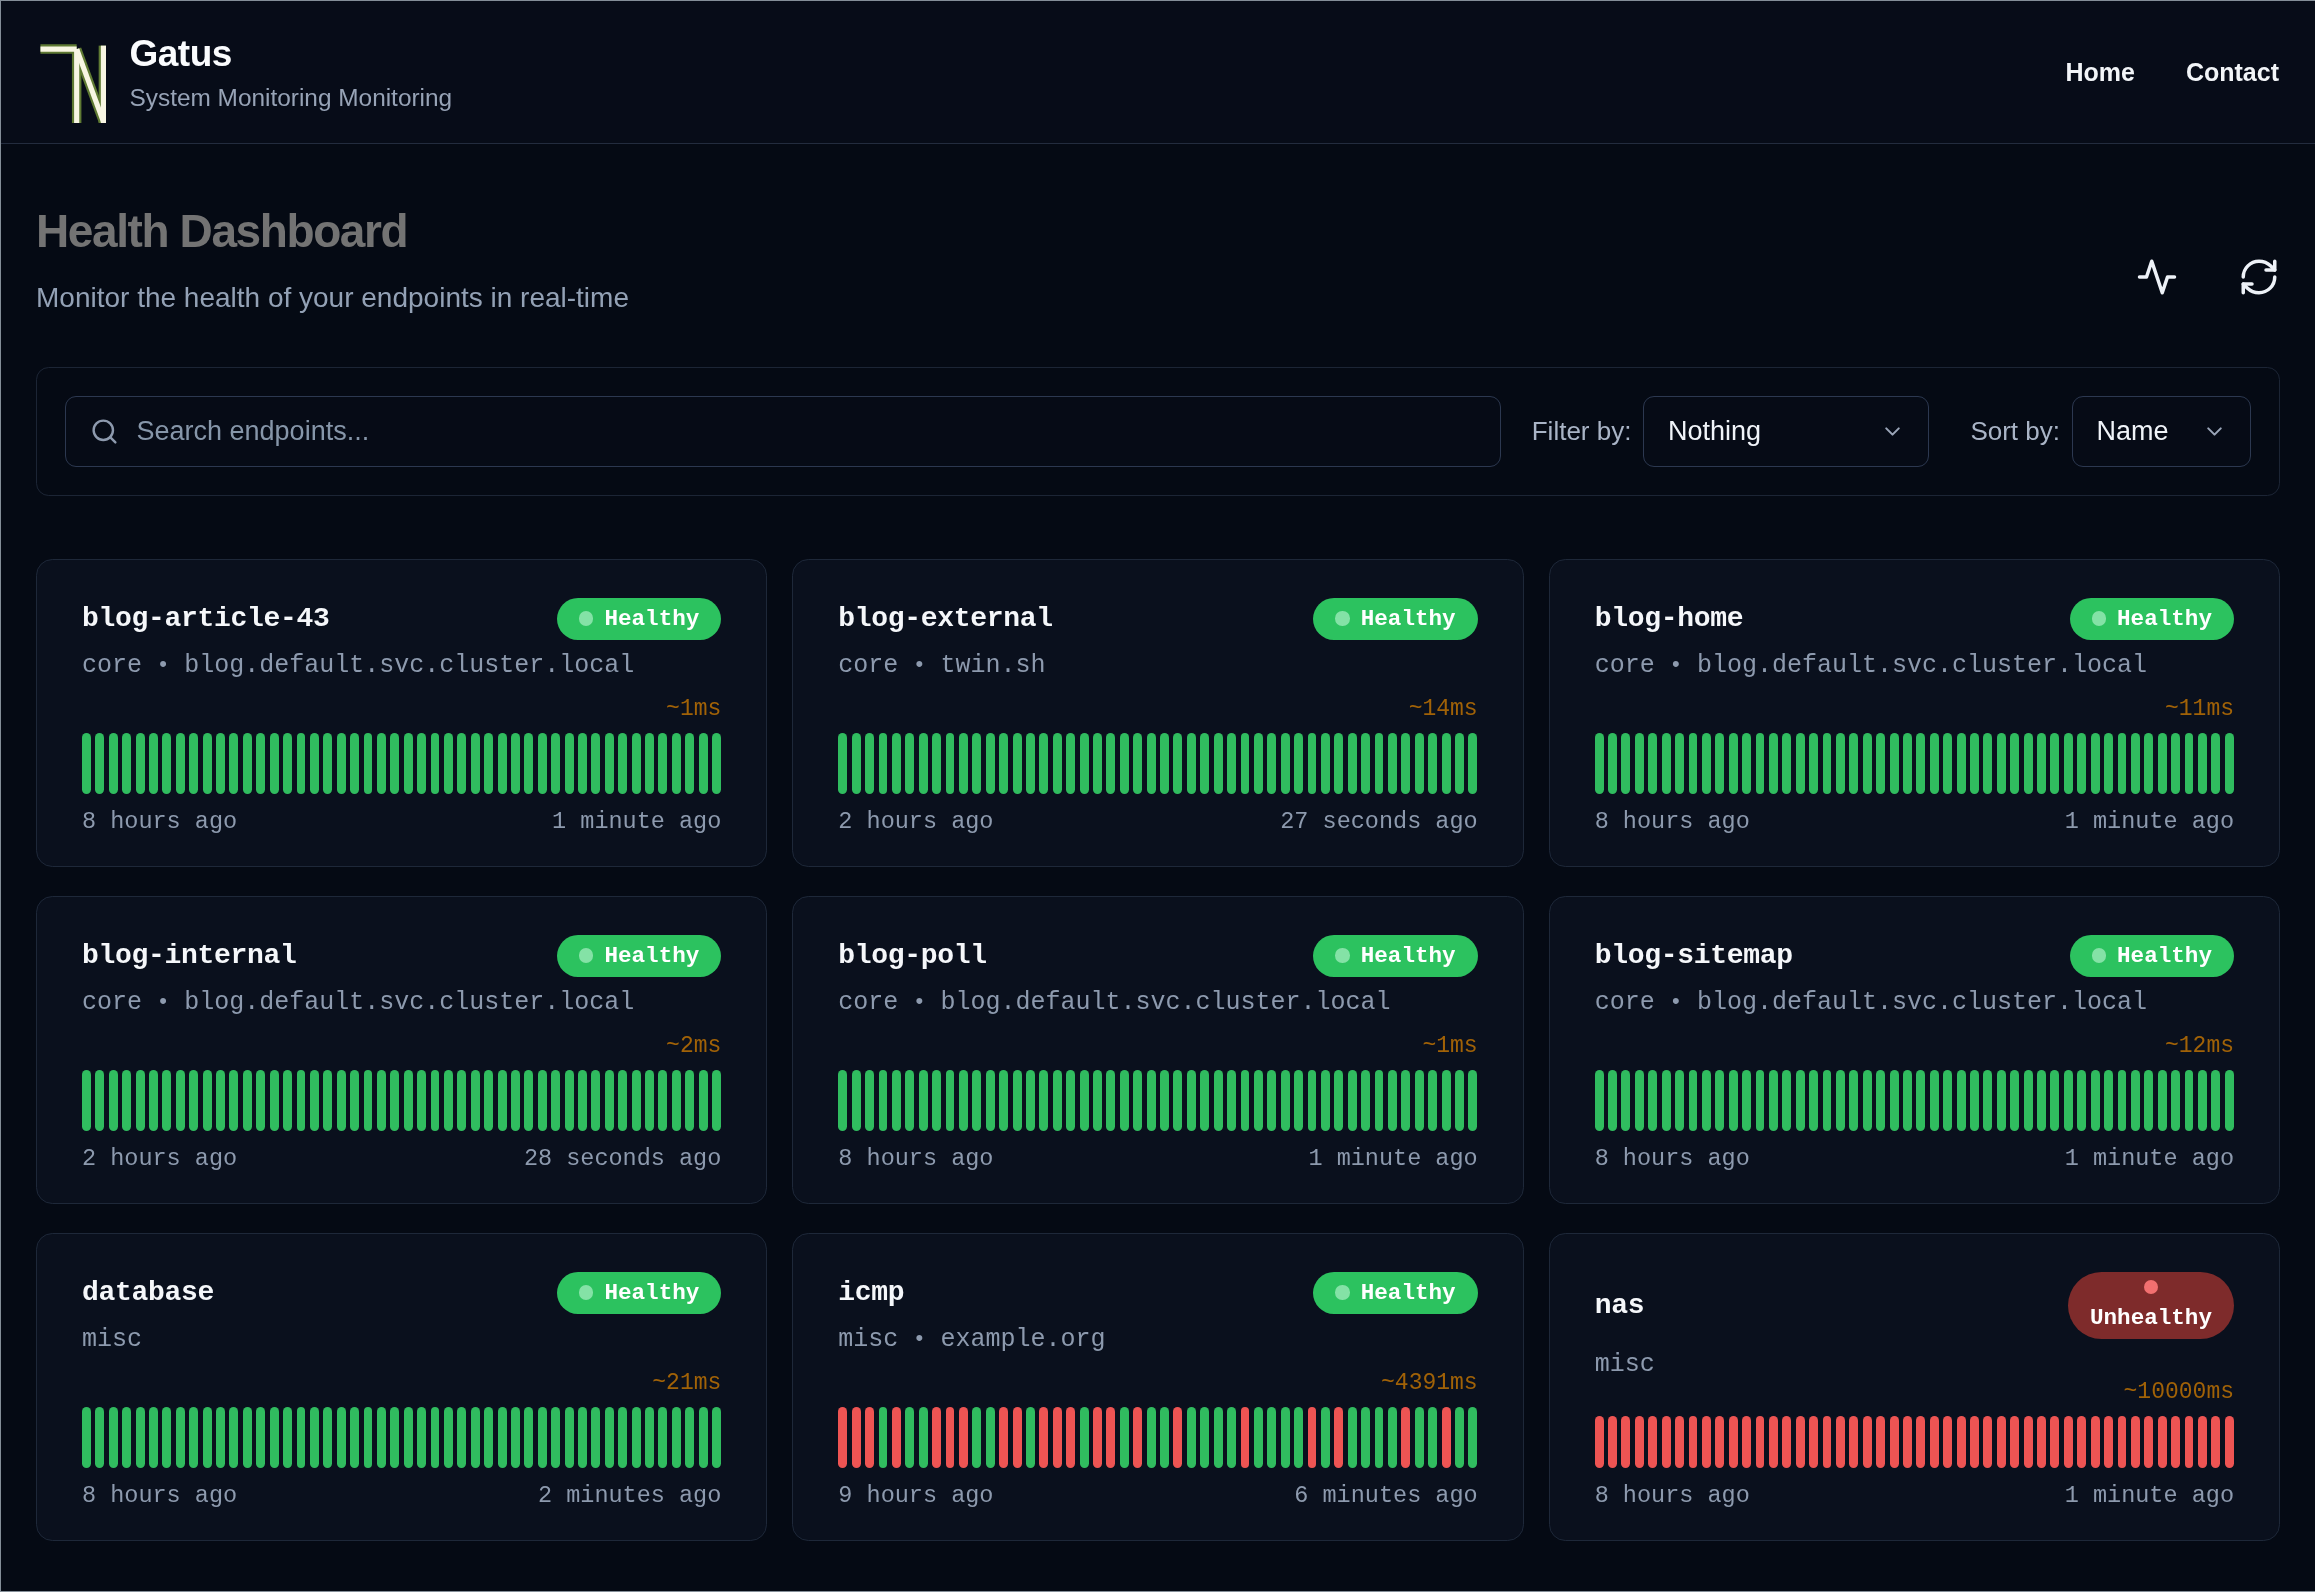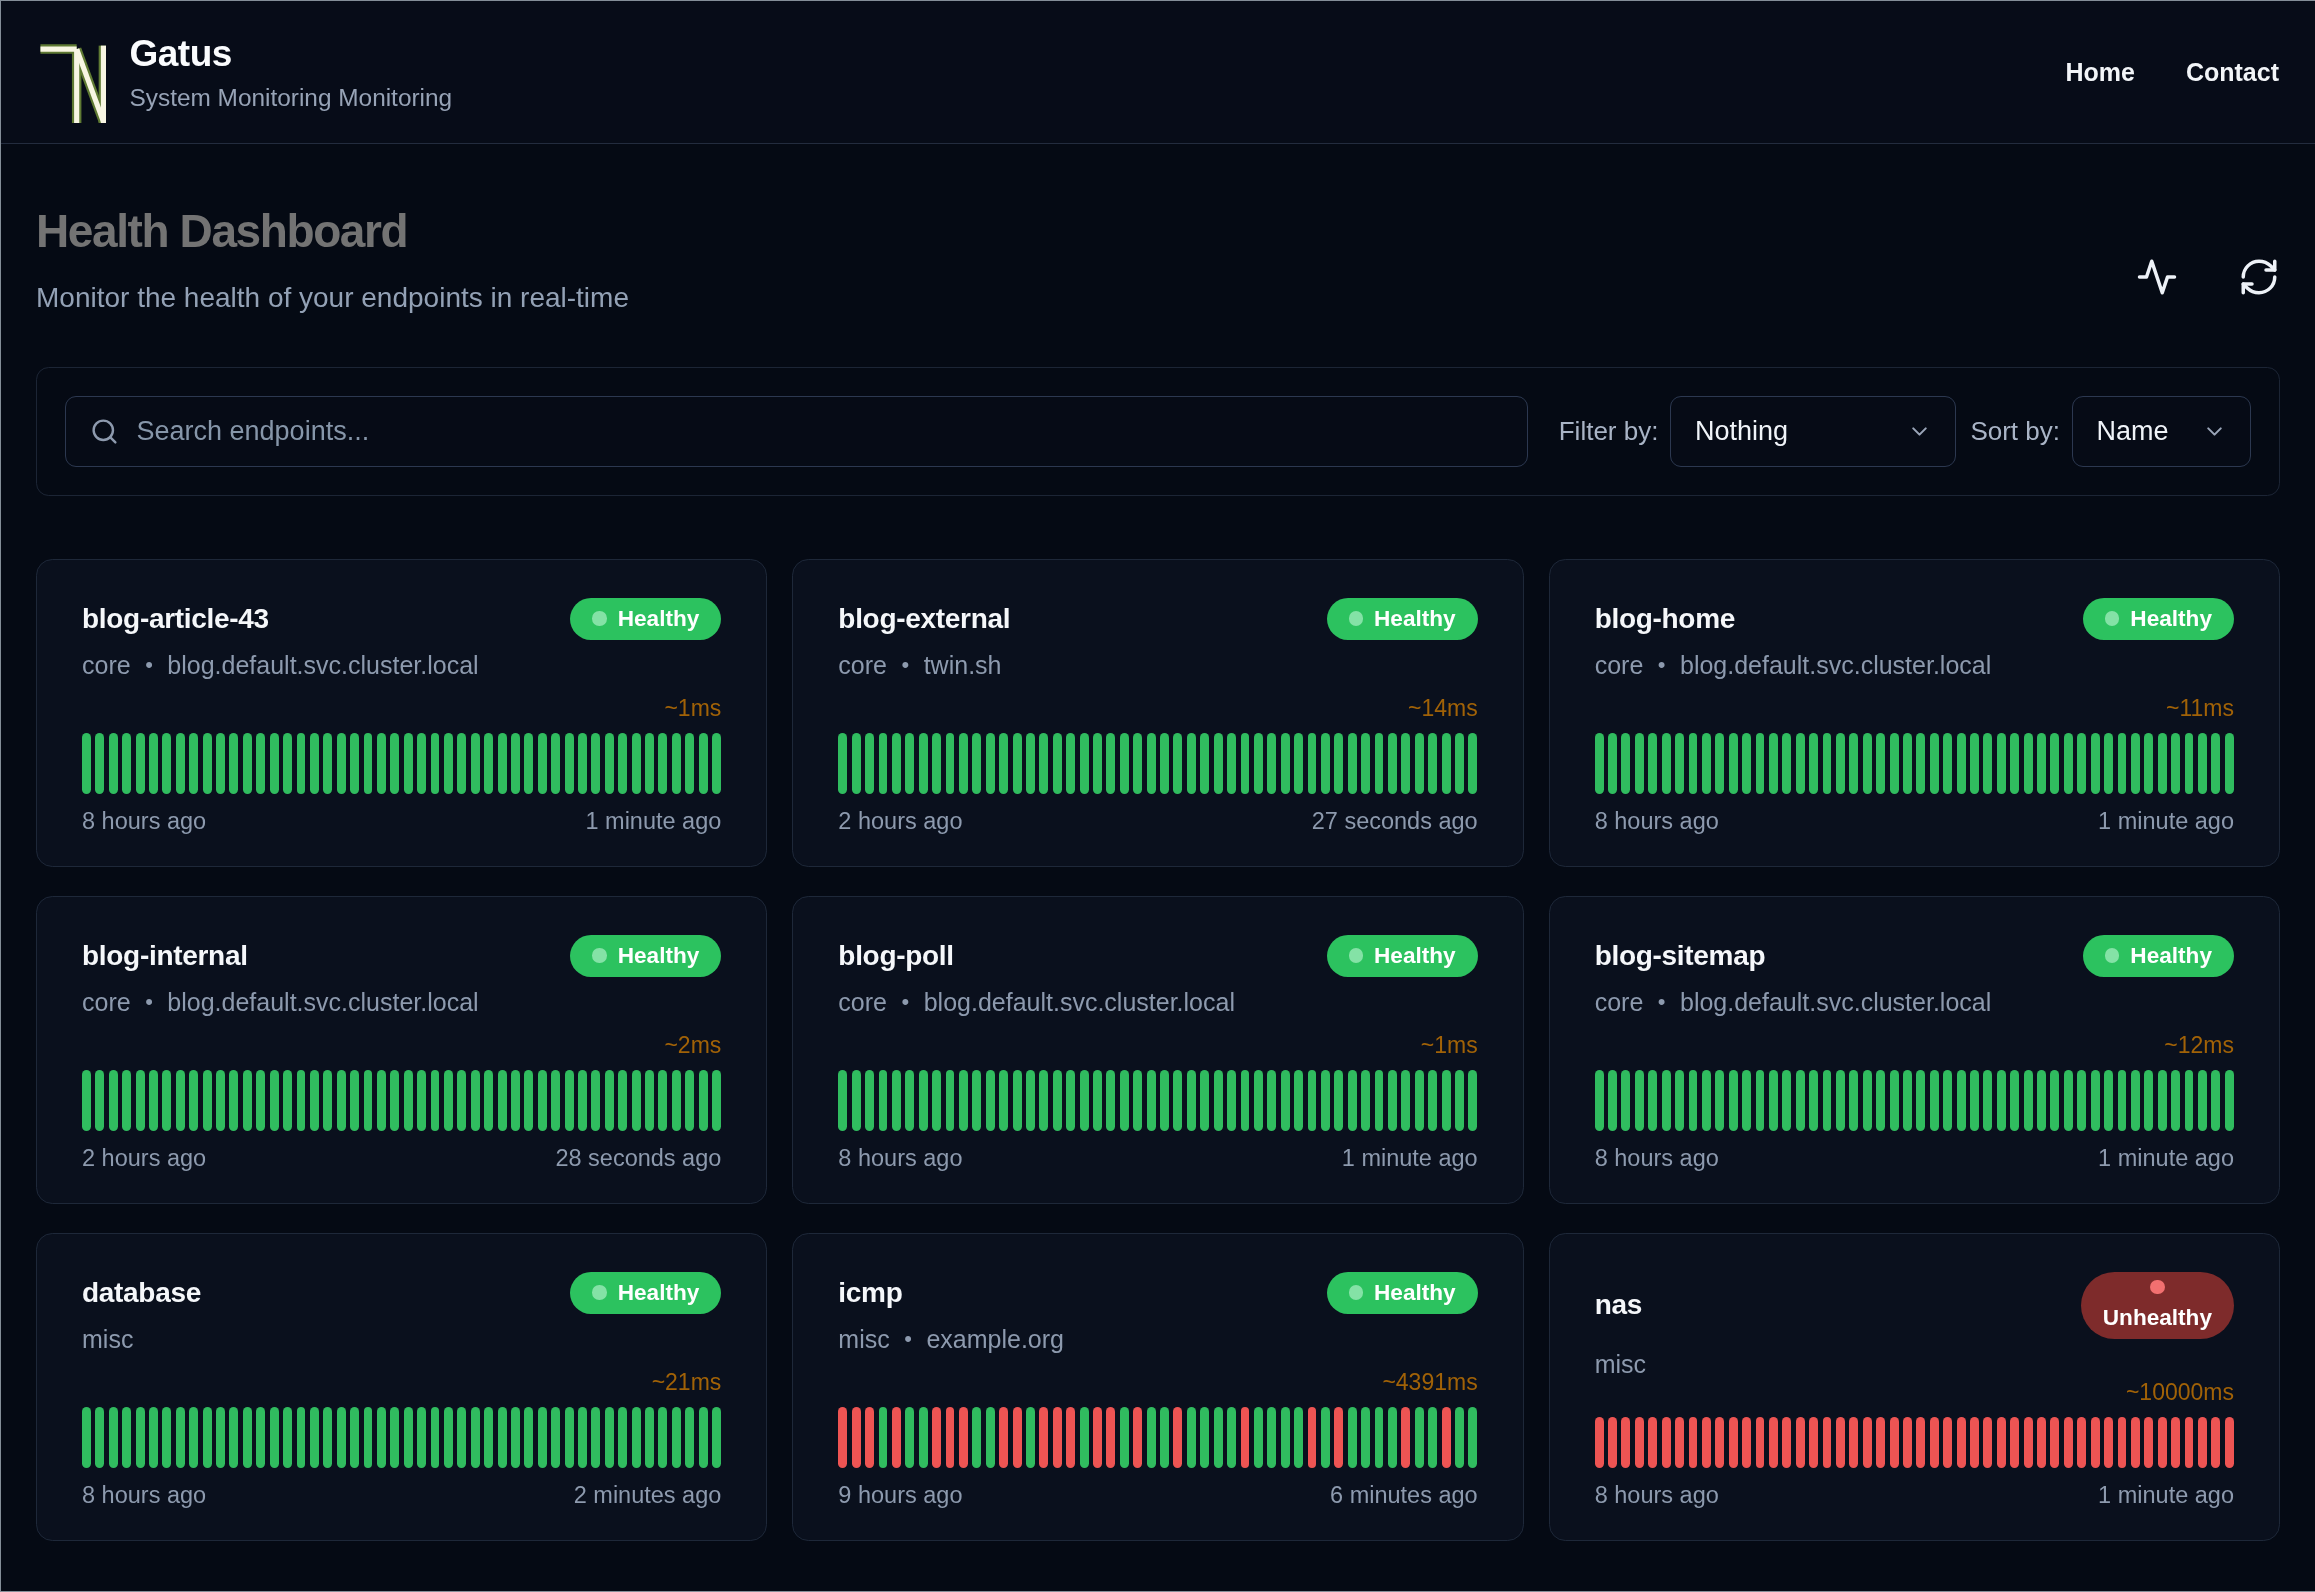--- a/index.html
+++ b/index.html
@@ -66,37 +66,38 @@
   .label-filter { margin-left: 31px; }
   .select {
     height: 71px; border: 1.8px solid #2c3850; border-radius: 11px;
     display: flex; align-items: center; justify-content: space-between;
     padding: 0 23.5px; margin-left: 12px; cursor: pointer; background: #060b16;
   }
   .select-filter { width: 286px; }
   .select-sort { width: 179px; }
   .select-value { font-size: 27px; font-weight: 500; color: #f0f4f9; }
   .select svg { width: 25px; height: 25px; color: #9aa5b8; }
-  .label-sort { margin-left: 14px; }
+  .label-sort { margin-left: 41px; }
 
   
   .grid {
     margin-top: 63px;
     display: grid;
     grid-template-columns: repeat(3, 1fr);
     gap: 29px 25px;
   }
   .card {
     height: 308px;
     background: #0a101d;
     border: 1.8px solid #1e2839;
     border-radius: 16.3px;
     padding: 38px 45px 31px 45px;
     display: flex;
     flex-direction: column;
+    font-family: Liberation Mono, monospace;
   }
   .card-head { display: flex; align-items: center; justify-content: space-between; }
   .card-name { font-size: 28px; font-weight: 700; color: #f5f7fa; letter-spacing: -0.3px; }
   .badge {
     display: inline-flex; align-items: center; gap: 11px;
     border-radius: 904px; padding: 8.1px 22px;
     font-size: 22.6px; font-weight: 700; color: #ffffff;
   }
   .badge.healthy   { background: var(--badge-healthy-bg); }
   .badge.unhealthy { background: var(--badge-unhealthy-bg); flex-direction: column; }

